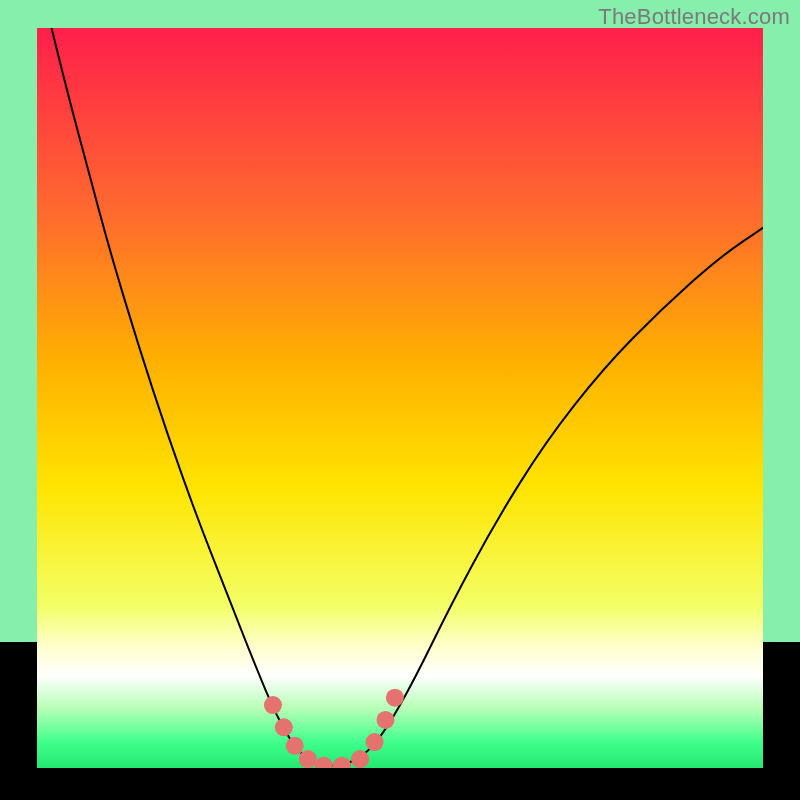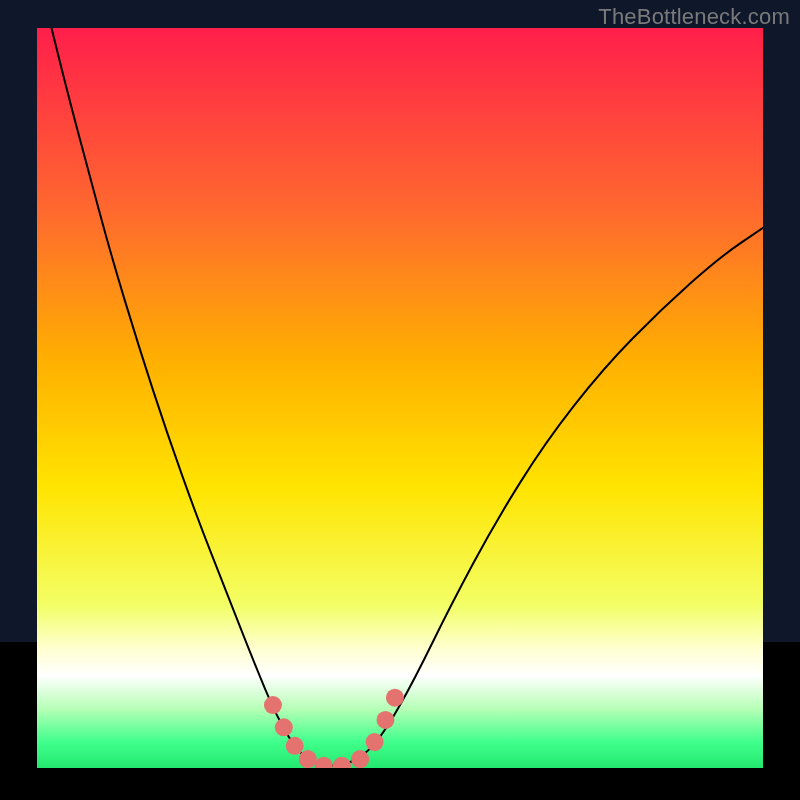--- a/index.html
+++ b/index.html
@@ -8,21 +8,21 @@
     width: 800px;
     height: 800px;
     background: #000;
     font-family: Arial, Helvetica, sans-serif;
     overflow: hidden;
   }
   .frame {
     position: relative;
     width: 800px;
     height: 642px;
-    background: #0f172a;
+    background: #86efac;
   }
   .watermark {
     position: absolute;
     top: 4px;
     right: 10px;
     color: #7a7a7a;
     font-size: 22px;
     letter-spacing: 0.2px;
     z-index: 5;
     font-weight: 400;

